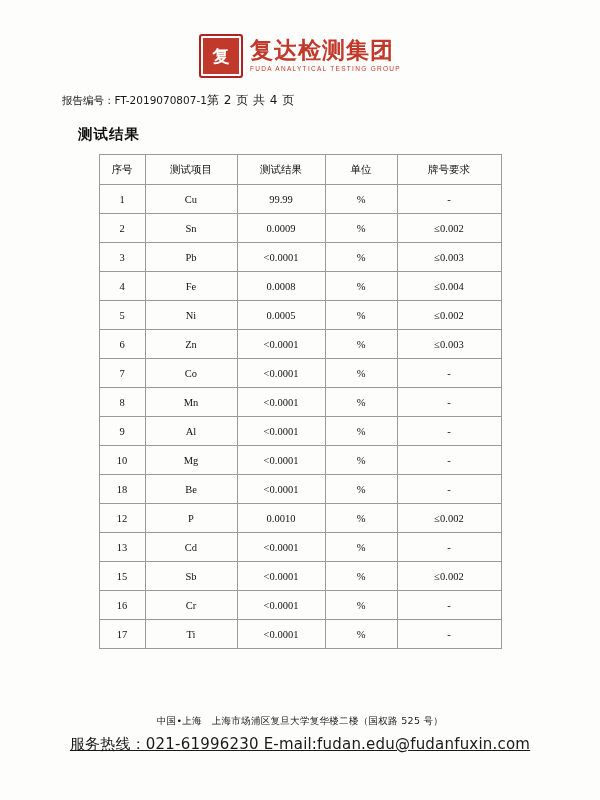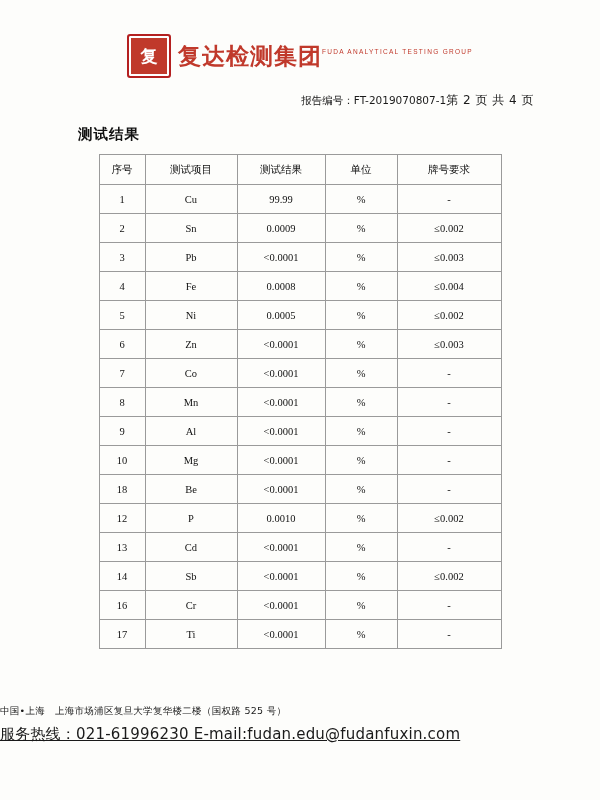--- a/index.html
+++ b/index.html
@@ -53,21 +53,21 @@
     align-items: center;
     justify-content: center;
     font-family: "DejaVu Serif", serif;
     font-size: 17px;
     font-weight: bold;
     box-shadow: inset 0 0 0 2px #fff;
     letter-spacing: 0;
   }
   .logo-text {
     display: flex;
-    flex-direction: row;
+    flex-direction: column;
     justify-content: center;
     line-height: 1;
   }
   .logo-cn {
     color: #c0392b;
     font-size: 23px;
     font-weight: bold;
     font-family: "DejaVu Sans", sans-serif;
     letter-spacing: 1px;
   }
@@ -76,21 +76,21 @@
     font-size: 6.5px;
     font-family: "Liberation Sans", sans-serif;
     letter-spacing: 1.3px;
     margin-top: 4px;
     white-space: nowrap;
   }
 
   
   .meta-row {
     display: flex;
-    justify-content: flex-end;
+    justify-content: flex-start;
     align-items: baseline;
     font-size: 10.5px;
     color: #1a1a1a;
     font-family: "DejaVu Sans", sans-serif;
     margin-top: 2px;
     padding: 0 6px 0 2px;
   }
   .meta-right {
     font-size: 12px;
     letter-spacing: 0.5px;
@@ -134,22 +134,22 @@
   col.c2 { width: 92px; }
   col.c3 { width: 88px; }
   col.c4 { width: 72px; }
   col.c5 { width: 104px; }
 
   
   .footer {
     position: absolute;
     left: 0;
     right: 0;
-    bottom: 56px;
-    text-align: left;
+    bottom: 46px;
+    text-align: center;
     font-family: "DejaVu Sans", sans-serif;
     color: #1a1a1a;
   }
   .footer-line1 {
     font-size: 9.5px;
     letter-spacing: 0.3px;
     margin-bottom: 7px;
   }
   .footer-line2 {
     font-size: 15px;
@@ -283,21 +283,21 @@
           <td>≤0.002</td>
         </tr>
         <tr>
           <td>13</td>
           <td>Cd</td>
           <td>&lt;0.0001</td>
           <td>%</td>
           <td>-</td>
         </tr>
         <tr>
-          <td>14</td>
+          <td>15</td>
           <td>Sb</td>
           <td>&lt;0.0001</td>
           <td>%</td>
           <td>≤0.002</td>
         </tr>
         <tr>
           <td>16</td>
           <td>Cr</td>
           <td>&lt;0.0001</td>
           <td>%</td>

